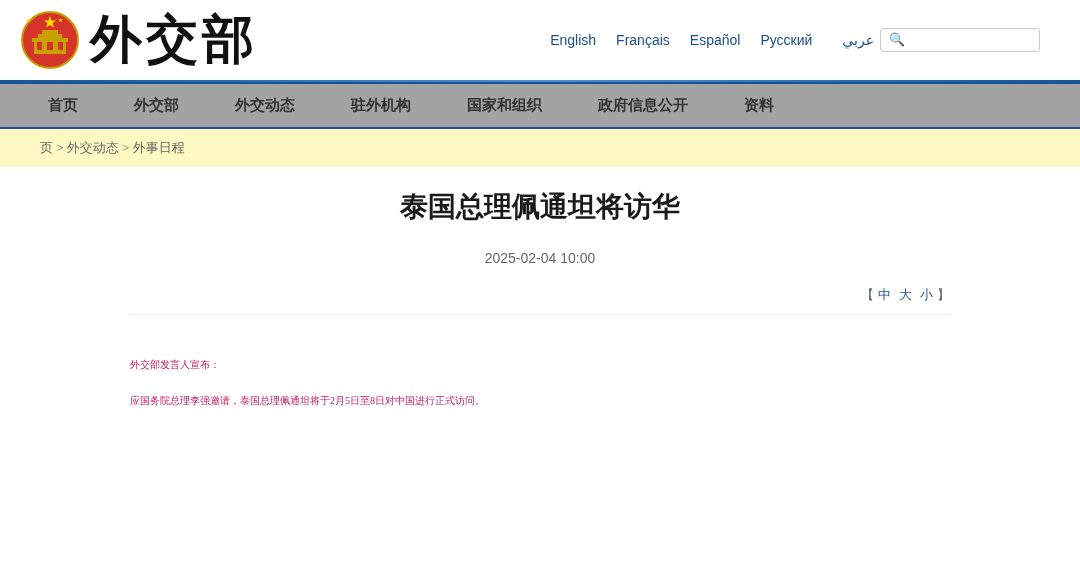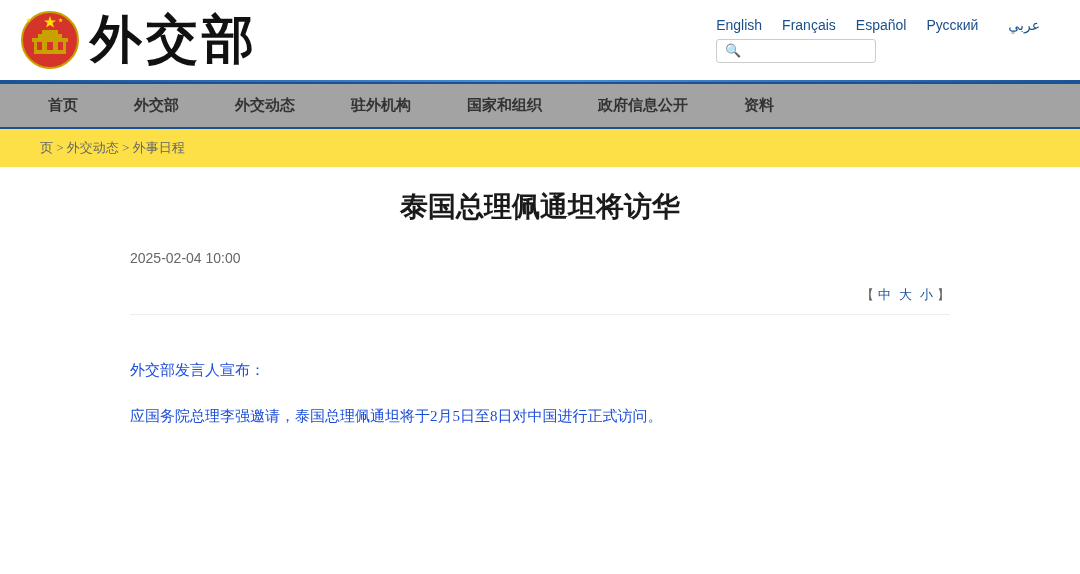--- a/index.html
+++ b/index.html
@@ -26,22 +26,22 @@
       display: flex;
       align-items: center;
       gap: 10px;
     }
     .emblem {
       width: 60px;
       height: 60px;
     }
     .header-right {
       display: flex;
-      flex-direction: column;
-      align-items: flex-start;
+      flex-direction: row;
+      align-items: center;
       gap: 6px;
     }
     .lang-bar {
       display: flex;
       gap: 20px;
     }
     .lang-link {
       color: #1a4f8a;
       text-decoration: none;
       font-size: 14px;
@@ -85,21 +85,21 @@
       color: #333;
       cursor: pointer;
       font-family: "SimHei", sans-serif;
       font-weight: bold;
     }
     
     .breadcrumb {
       padding: 10px 40px;
       font-size: 13px;
       color: #666;
-      background: #fde047;
+      background: #fef9c3;
     }
     .breadcrumb a {
       color: #666;
       text-decoration: none;
     }
     
     .article-container {
       max-width: 900px;
       margin: 0 auto;
       padding: 20px 40px 40px;
@@ -107,21 +107,21 @@
     .article-title {
       font-size: 28px;
       font-weight: bold;
       text-align: center;
       color: #1a1a1a;
       margin-bottom: 24px;
       font-family: "SimHei", "Microsoft YaHei", sans-serif;
       line-height: 1.4;
     }
     .article-date {
-      text-align: left;
+      text-align: center;
       color: #666;
       font-size: 14px;
       margin-bottom: 20px;
       font-family: Arial, sans-serif;
     }
     .font-size-controls {
       display: flex;
       justify-content: flex-end;
       align-items: center;
       margin-bottom: 20px;
@@ -131,22 +131,22 @@
       padding-bottom: 10px;
     }
     .font-ctrl {
       margin: 0 4px;
       cursor: pointer;
       color: #1a5296;
     }
     .article-body {
       padding-top: 20px;
       line-height: 2;
-      font-size: 15px;
-      color: #1d4ed8;
+      font-size: 10px;
+      color: #be185d;
     }
     .article-body p {
       margin-bottom: 16px;
     }
     .divider-line {
       height: 2px;
       background: linear-gradient(to right, #1a5296, #4a90d9, #1a5296);
       margin-bottom: 0;
     }
   </style>

